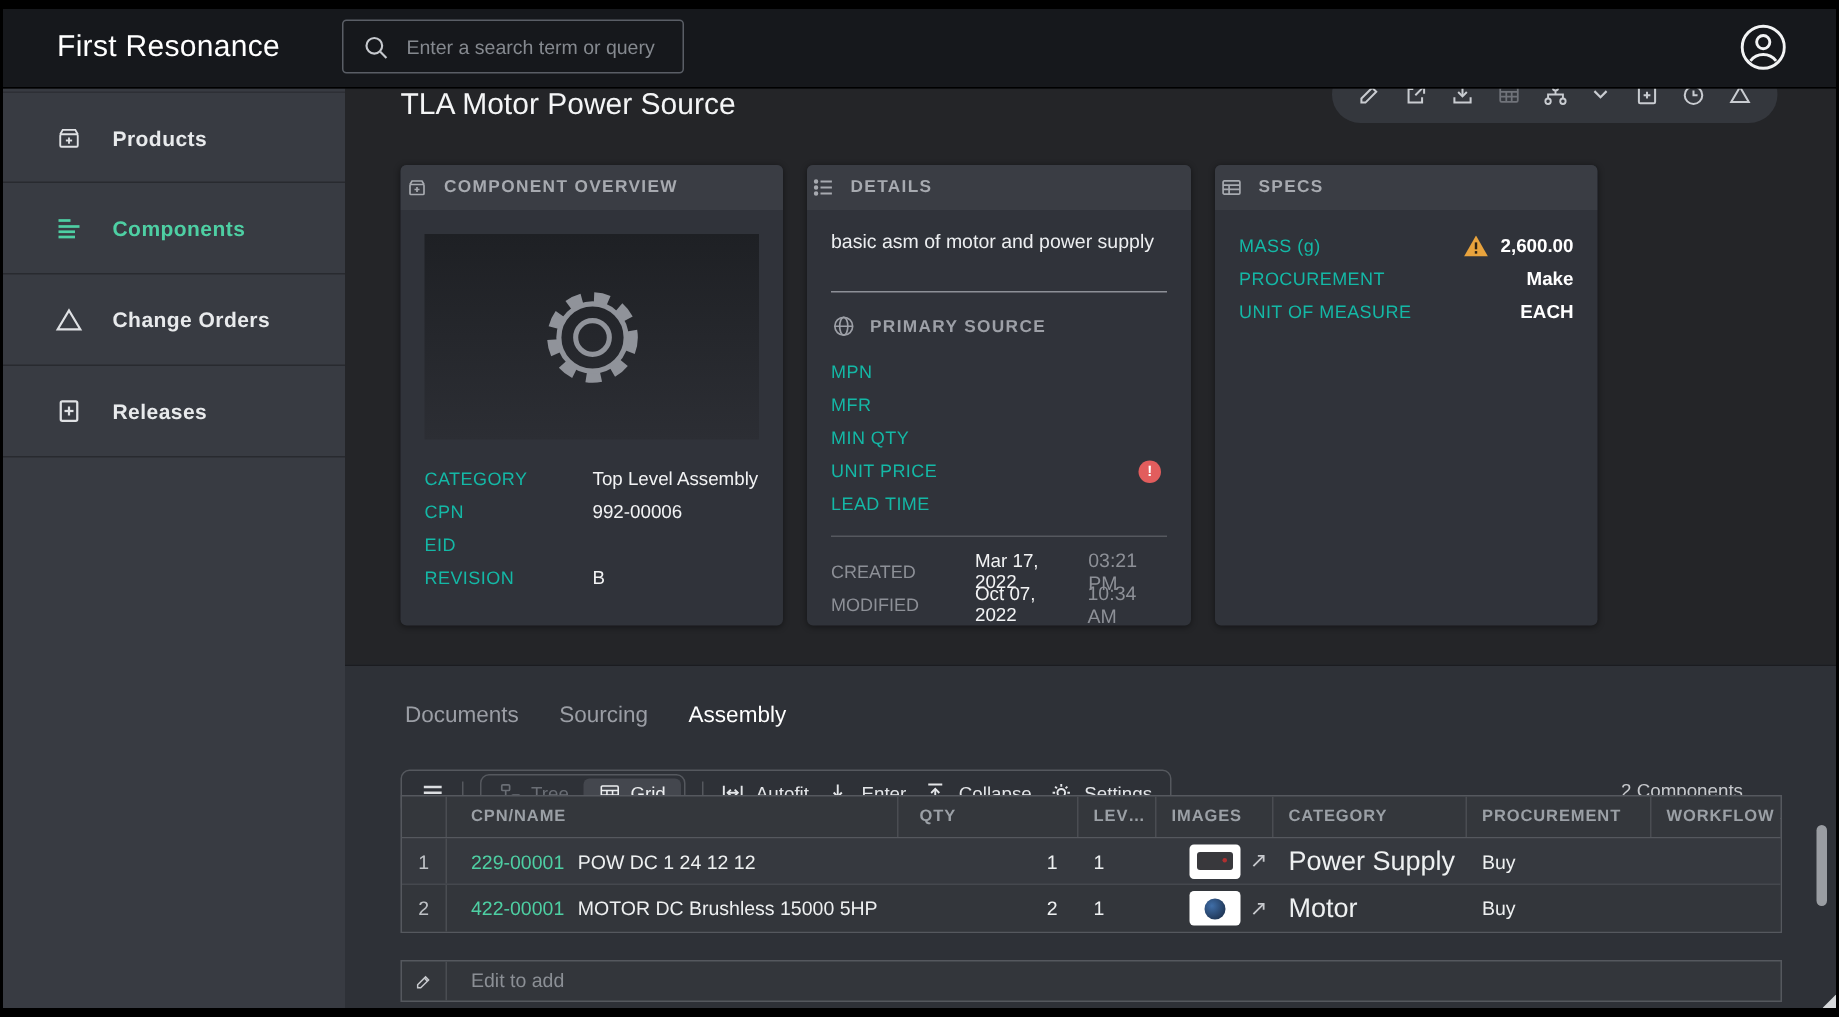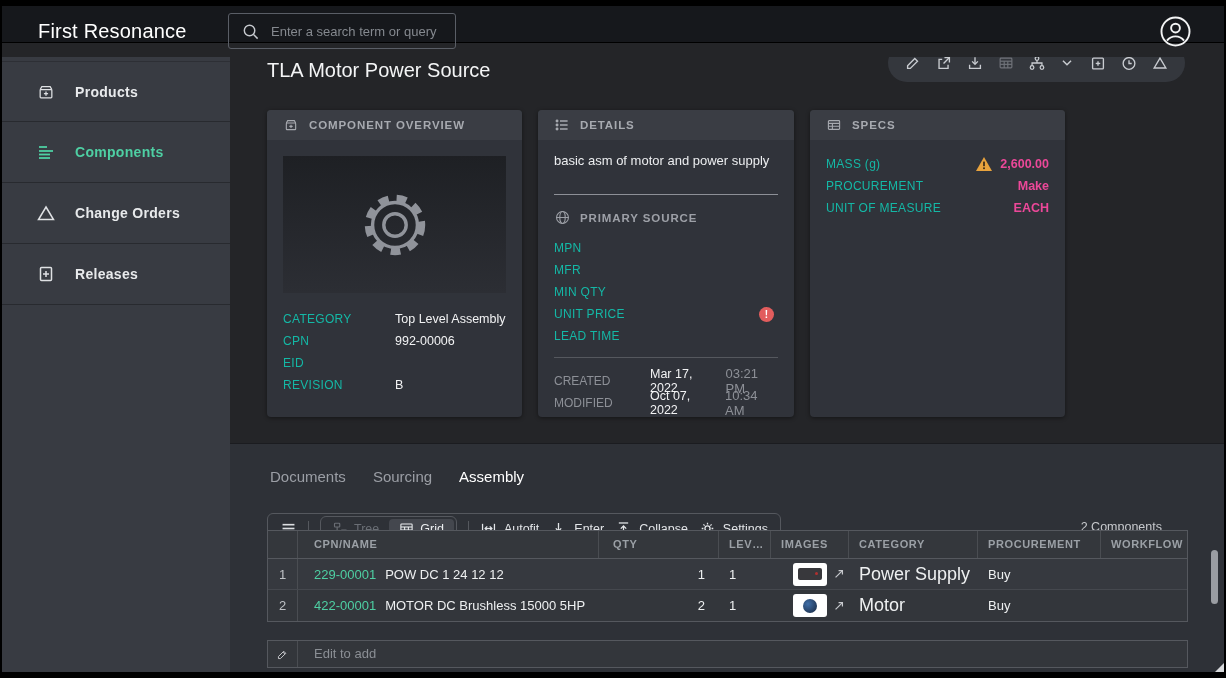--- a/index.html
+++ b/index.html
@@ -1,21 +1,21 @@
 <!DOCTYPE html>
 <html><head>
 <meta charset="utf-8">
 <style>
   * { margin:0; padding:0; box-sizing:border-box; }
   html,body { width:1226px; height:678px; background:#000; overflow:hidden;
     font-family:"Liberation Sans", sans-serif; }
   .app { position:absolute; left:2px; top:6px; width:1222px; height:666px; background:#242528; overflow:hidden; }
 
   
-  .header { position:absolute; left:0; top:0; width:1222px; height:37px; background:#16181c; border-bottom:1px solid #000; z-index:30; }
+  .header { position:absolute; left:0; top:0; width:1222px; height:53px; background:#16181c; border-bottom:1px solid #000; z-index:30; }
   .brand { position:absolute; left:36px; top:0; line-height:51px; font-size:20px; color:#fff; letter-spacing:.2px; }
   .searchbox { position:absolute; left:226px; top:7px; width:228px; height:36px; border:1px solid #5a5e66; border-radius:3px; display:flex; align-items:center; padding-left:12px; gap:11px; }
   .searchbox svg { flex:none; }
   .search-ph { font-size:13px; color:#85898f; }
   .avatar { position:absolute; right:32px; top:9px; width:33px; height:33px; cursor:pointer; }
 
   
   .sidebar { position:absolute; left:0; top:51px; width:228px; height:615px; background:#383b42; z-index:20; }
   .side-item { height:61px; display:flex; align-items:center; padding-left:34px; gap:19px; border-bottom:1px solid #282a2f; cursor:pointer; }
   .side-item:first-child { border-top:1px solid #2d2f35; margin-top:4px; }
@@ -28,21 +28,21 @@
   .upper { position:absolute; left:0; top:0; width:994px; height:386px; overflow:hidden; }
   .page-title { position:absolute; left:37px; top:2px; font-size:20px; color:#f4f5f6; }
   .pill { position:absolute; left:658px; top:-13px; width:297px; height:38px; background:#34373d; border-radius:19px; display:flex; align-items:center; justify-content:space-between; padding:0 16px; }
   .pill .ic { color:#c9ccd1; cursor:pointer; }
   .pill .ic.dim { color:#70737a; }
 
   
   .cards { position:absolute; left:37px; top:53px; display:flex; gap:16px; }
   .card { height:307px; background:#30333a; border-radius:4px; box-shadow:0 1px 4px rgba(0,0,0,.45); overflow:hidden; }
   .card.c1 { width:255px; } .card.c2 { width:256px; } .card.c3 { width:255px; }
-  .card-h { height:30px; background:#3a3d44; display:flex; align-items:center; padding-left:16px; gap:10px; color:#a7aab0; }
+  .card-h { height:30px; background:#3a3d44; display:flex; align-items:center; padding-left:3px; gap:10px; color:#a7aab0; }
   .card-h .t { font-size:11.5px; font-weight:bold; letter-spacing:.9px; }
   .card-b { padding:13px 16px 0 16px; }
 
   .thumb-box { width:223px; height:137px; margin-top:3px; background:linear-gradient(180deg,#1e2024,#2c2e34); display:flex; align-items:center; justify-content:center; }
   .frow { display:flex; align-items:center; height:22px; }
   .flabel { width:112px; flex:none; font-size:12px; color:#14b8a6; letter-spacing:.3px; }
   .fval { font-size:12.5px; color:#f2f3f4; font-weight:500; }
   .ov-fields { margin-top:15px; }
   .badge { display:inline-block; background:#85d98b; color:#17341f; font-size:11px; font-weight:bold; letter-spacing:.4px; padding:3px 12px 4px; border-radius:11px; }
 
@@ -50,21 +50,21 @@
   .ps-h { display:flex; align-items:center; gap:9px; color:#9da0a7; margin-bottom:11px; }
   .ps-h .t { font-size:11.5px; font-weight:bold; letter-spacing:.9px; }
   .err-dot { margin-left:auto; margin-right:4px; width:15px; height:15px; border-radius:50%; background:#e25d5d; color:#fff; font-size:10px; font-weight:bold; text-align:center; line-height:15px; }
   .d-div { border:none; border-top:1px solid #55585e; margin:10px 0 12px; }
   .mlabel { width:96px; flex:none; font-size:12px; color:#8d9097; }
   .mdate { font-size:12.5px; color:#f2f3f4; font-weight:500; }
   .mtime { font-size:13px; color:#8d9097; margin-left:6px; }
 
   .spec-row { display:flex; align-items:center; height:22px; }
   .spec-row .flabel { flex:1; width:auto; }
-  .spec-val { font-size:12.5px; font-weight:bold; color:#ec4899; }
+  .spec-val { font-size:12.5px; font-weight:bold; color:#ffffff; }
   .warn { margin-right:8px; display:inline-flex; }
 
   
   .lower { position:absolute; left:0; top:386px; width:994px; height:229px; background:#2e3137; border-top:1px solid #1b1c20; }
   .tabs { position:absolute; left:40px; top:24px; display:flex; gap:27px; }
   .tab { font-size:15px; color:#9b9ea5; cursor:pointer; }
   .tab.active { color:#fff; }
 
   .tbar { position:absolute; left:37px; top:69px; height:31px; border:1px solid #55585e; border-radius:6px; display:flex; align-items:center; padding:0 12px; gap:11px; background:#2e3137; }
   .vdiv { width:1px; height:16px; background:#55585e; }

